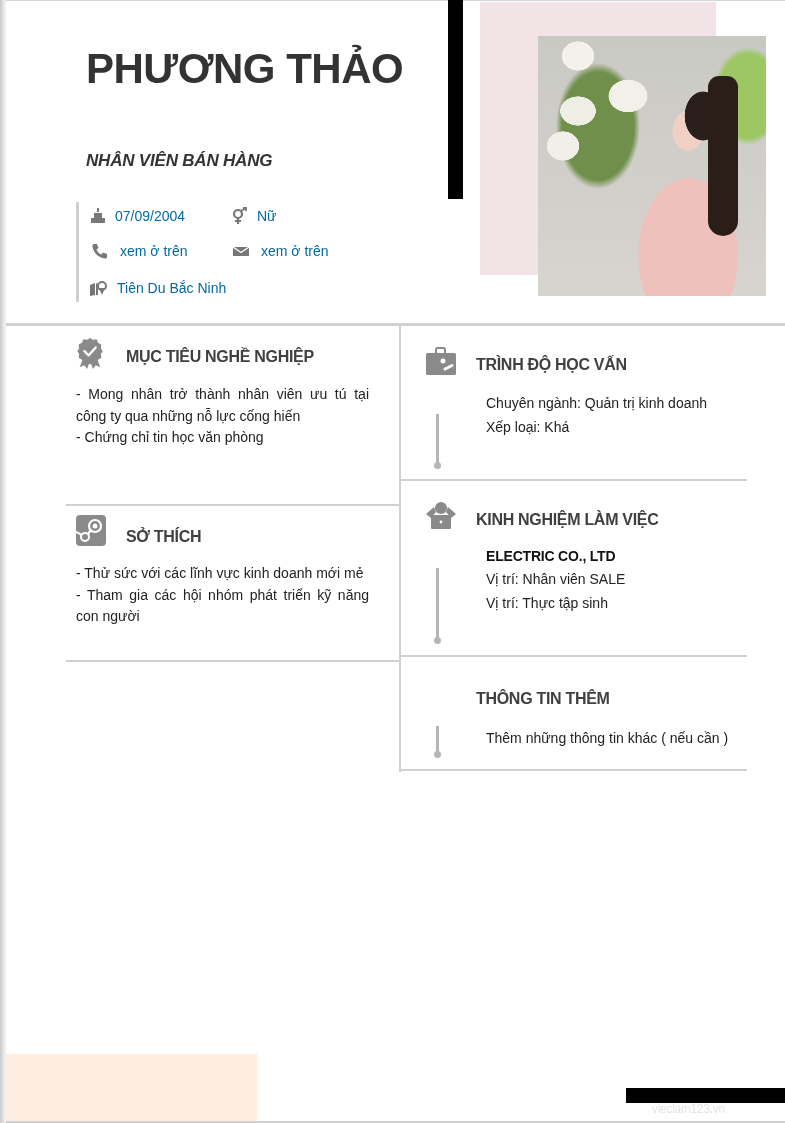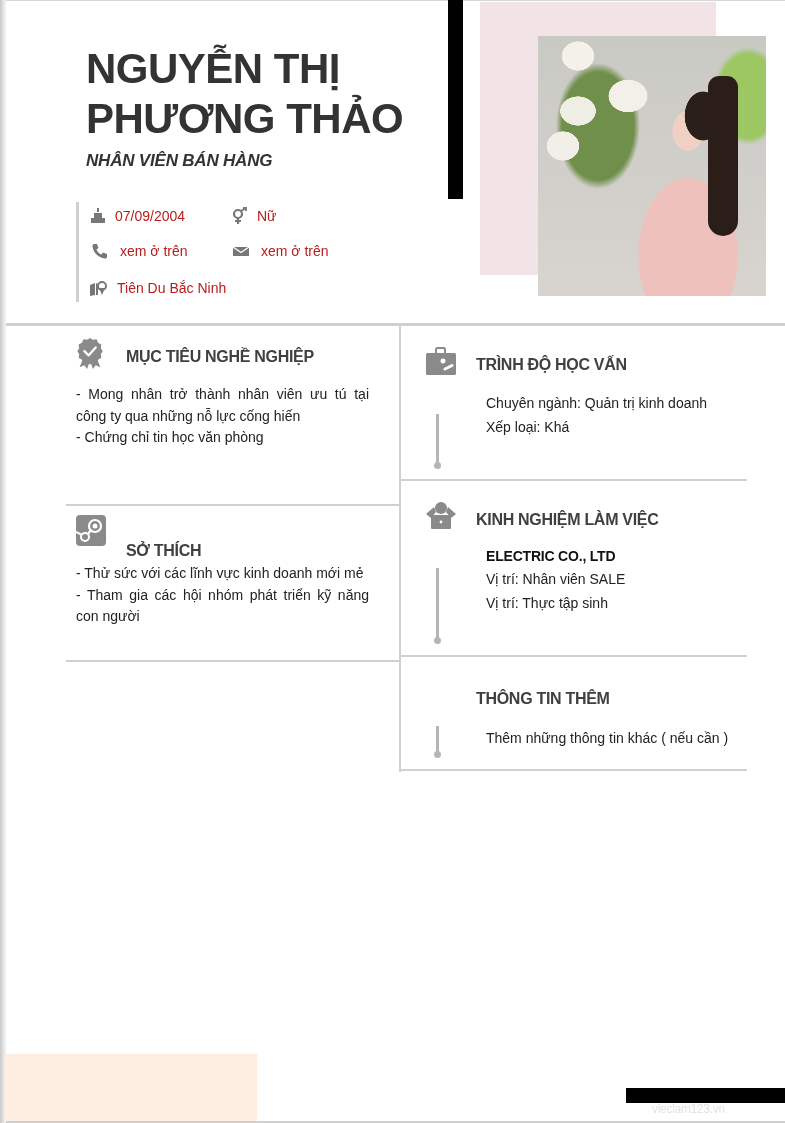--- a/index.html
+++ b/index.html
@@ -27,21 +27,21 @@
         radial-gradient(ellipse 22px 18px at 40px 75px, #eeeee4 80%, transparent 82%),
         radial-gradient(ellipse 60px 90px at 60px 90px, #6f8f4a 60%, transparent 70%),
         radial-gradient(ellipse 50px 70px at 210px 60px, #9cc763 60%, transparent 70%),
         linear-gradient(to bottom, #c9c9c4, #d8d4d0);
     }
     .photo .hair { position: absolute; left: 170px; top: 40px; width: 30px; height: 160px; background: #2b1e18; border-radius: 15px 15px 20px 20px; }
     .header-divider { position: absolute; left: 6px; top: 323px; width: 779px; height: 3px; background: #d0d0d0; }
 
     
     .contact-rule { position: absolute; left: 76px; top: 202px; width: 3px; height: 100px; background: #cfcfcf; }
-    .contact-item { position: absolute; display: flex; align-items: center; font-size: 14px; color: #b91c1c; }
+    .contact-item { position: absolute; display: flex; align-items: center; font-size: 14px; color: #0369a1; }
     .contact-item .ico { width: 18px; height: 18px; display: inline-block; margin-right: 8px; }
     .contact-item svg { width: 18px; height: 18px; display: block; }
 
     
     .vline { position: absolute; background: #d0d0d0; }
     .hline { position: absolute; background: #d0d0d0; height: 2px; }
 
     .sec-icon { position: absolute; width: 30px; height: 34px; }
     .sec-icon svg { width: 100%; height: 100%; display: block; }
     .sec-title { position: absolute; font-size: 16px; font-weight: bold; color: #404040; letter-spacing: -0.3px; white-space: nowrap; }
@@ -59,21 +59,20 @@
     .watermark { position: absolute; left: 652px; top: 1102px; font-size: 12px; color: #e4e4e4; letter-spacing: -0.3px; }
   </style>
 </head>
 <body>
 
 <div class="page">
   <div class="left-shadow"></div>
   <div class="top-edge"></div>
 
   <div class="name">
-    <div>NGUYỄN THỊ</div>
     <div>PHƯƠNG THẢO</div>
   </div>
   <div class="job-title">NHÂN VIÊN BÁN HÀNG</div>
 
   <div class="black-bar"></div>
   <div class="pink-block"></div>
   <div class="photo">
     <div class="hair"></div>
   </div>
 
@@ -160,21 +159,21 @@
   <div class="sec-icon" style="left:76px; top:515px; width:30px; height:31px;">
     <svg viewBox="0 0 30 31">
       <rect x="0" y="0" width="30" height="31" rx="4" fill="#8a8a8a"></rect>
       <circle cx="19" cy="11" r="6" fill="none" stroke="#fff" stroke-width="2.2"></circle>
       <circle cx="19" cy="11" r="2.5" fill="#fff"></circle>
       <circle cx="9" cy="22" r="4" fill="none" stroke="#fff" stroke-width="2"></circle>
       <line x1="12" y1="19" x2="15" y2="15" stroke="#fff" stroke-width="2.2"></line>
       <line x1="0" y1="17" x2="6" y2="20" stroke="#fff" stroke-width="2"></line>
     </svg>
   </div>
-  <div class="sec-title" style="left:126px; top:528px;margin-top:14px;">SỞ THÍCH</div>
+  <div class="sec-title" style="left:126px; top:528px;">SỞ THÍCH</div>
   <div class="sec-body" style="left:76px; top:563px; width:293px;">
     <p>- Thử sức với các lĩnh vực kinh doanh mới mẻ</p>
     <p>- Tham gia các hội nhóm phát triển kỹ năng con người</p>
   </div>
 
   <div class="sec-icon" style="left:425px; top:346px; width:32px; height:30px;">
     <svg viewBox="0 0 32 30">
       <rect x="11" y="2" width="9" height="6" rx="1.5" fill="none" stroke="#8a8a8a" stroke-width="2"></rect>
       <rect x="1" y="7" width="30" height="22" rx="1.5" fill="#8a8a8a"></rect>
       <circle cx="18" cy="15" r="2.5" fill="#fff"></circle>

